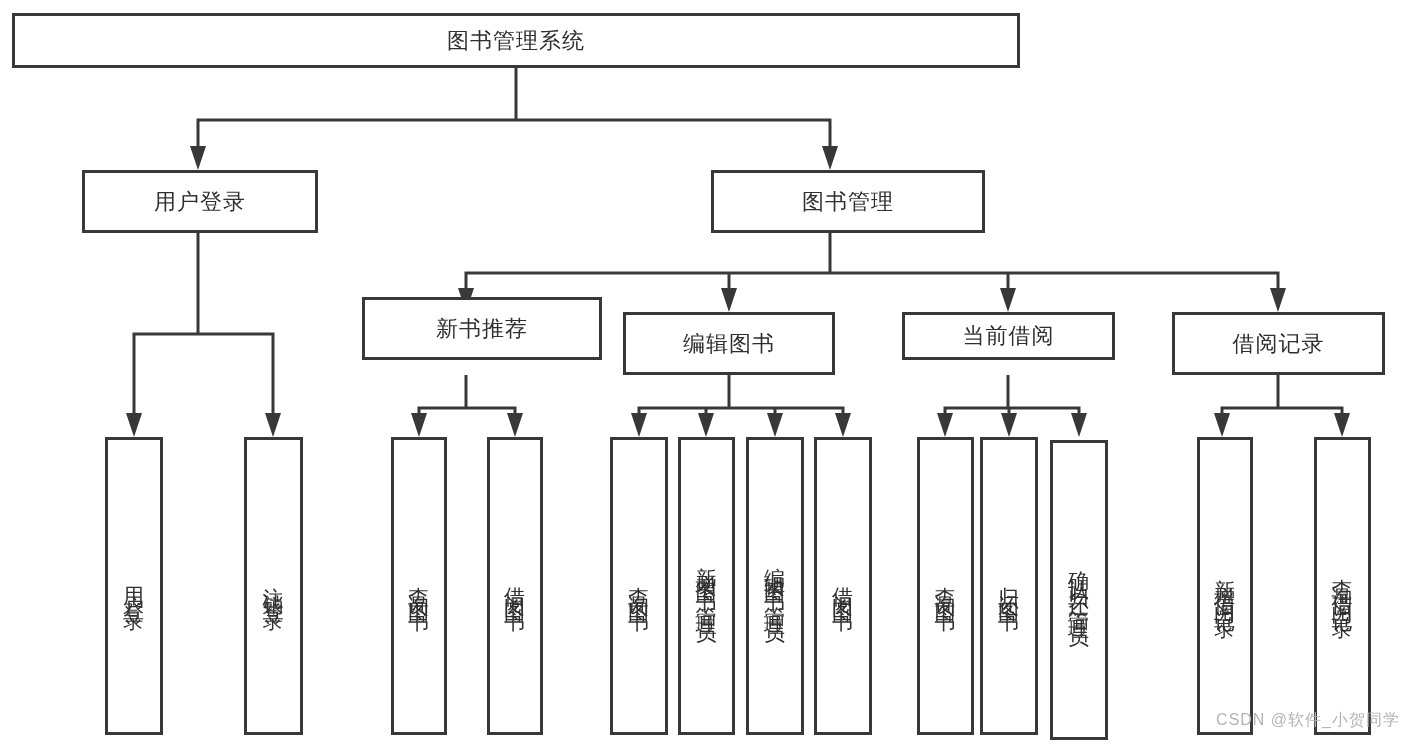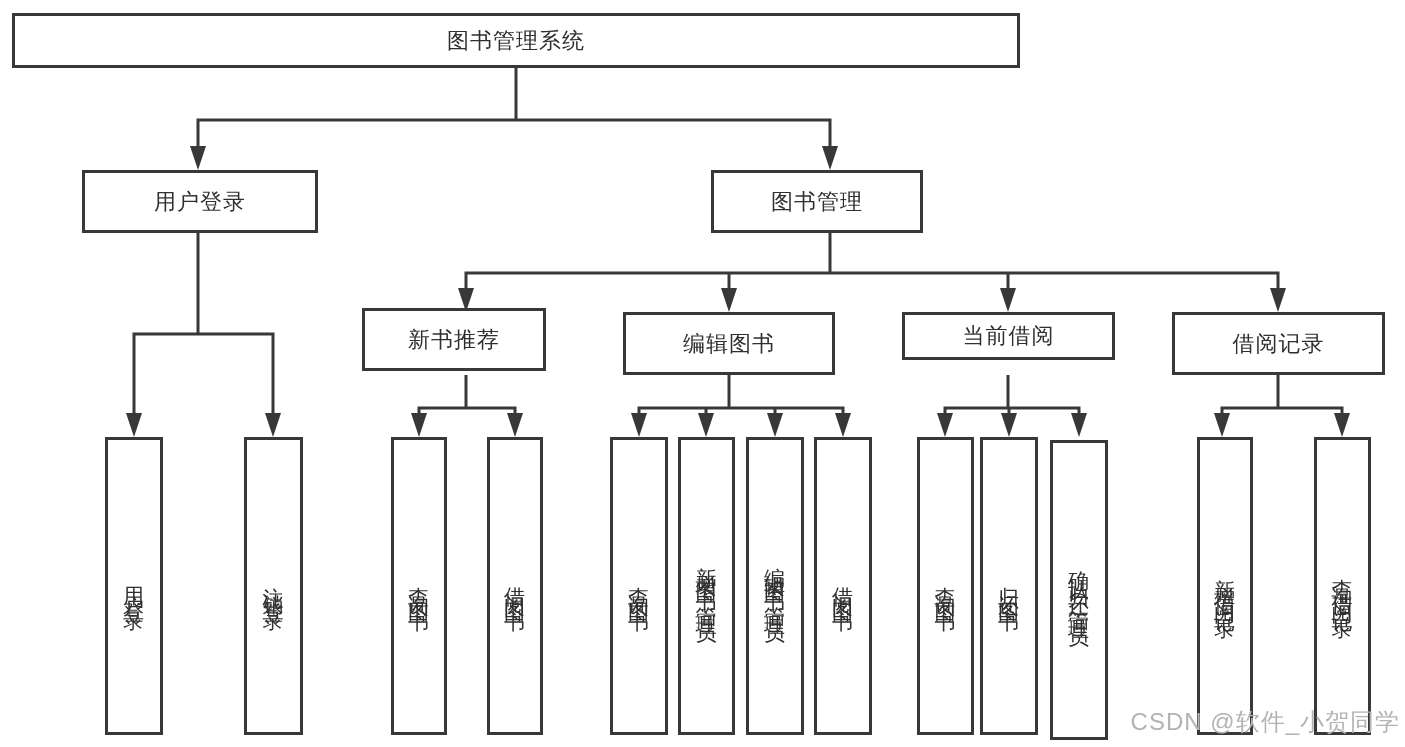--- a/index.html
+++ b/index.html
@@ -30,22 +30,22 @@
     line-height:1;
   }
   .node.v{
     writing-mode:vertical-rl;
     text-orientation:mixed;
     letter-spacing:8px;
     font-size:21px;
   }
   .watermark{
     position:absolute;
-    right:5px;bottom:9px;
-    font-size:24px;
+    right:5px;bottom:16px;
+    font-size:16px;
     color:var(--wm);
     letter-spacing:1px;
     white-space:nowrap;
     margin-left:42px;
   }
 </style>
 </head>
 <body>
 
 <div class="stage">
@@ -97,23 +97,23 @@
       <polygon points="1001,413 1017,413 1009,437"></polygon>
       <polygon points="1071,413 1087,413 1079,437"></polygon>
       <polygon points="1214,413 1230,413 1222,437"></polygon>
       <polygon points="1334,413 1350,413 1342,437"></polygon>
     </g>
   </svg>
 
   <div class="node" style="left:12px;top:13px;width:1008px;height:55px">图书管理系统</div>
 
   <div class="node" style="left:82px;top:170px;width:236px;height:63px">用户登录</div>
-  <div class="node" style="left:711px;top:170px;width:212px;height:63px">图书管理</div>
+  <div class="node" style="left:711px;top:170px;width:274px;height:63px">图书管理</div>
 
-  <div class="node" style="left:362px;top:308px;width:184px;height:63px">新书推荐</div>
+  <div class="node" style="left:362px;top:297px;width:240px;height:63px">新书推荐</div>
   <div class="node" style="left:623px;top:312px;width:212px;height:63px">编辑图书</div>
   <div class="node" style="left:902px;top:312px;width:213px;height:48px">当前借阅</div>
   <div class="node" style="left:1172px;top:312px;width:213px;height:63px">借阅记录</div>
 
   <div class="node v" style="left:105px;top:437px;width:58px;height:298px">用户登录</div>
   <div class="node v" style="left:244px;top:437px;width:59px;height:298px">注销登录</div>
 
   <div class="node v" style="left:391px;top:437px;width:56px;height:298px">查询图书</div>
   <div class="node v" style="left:487px;top:437px;width:56px;height:298px">借阅图书</div>
 

